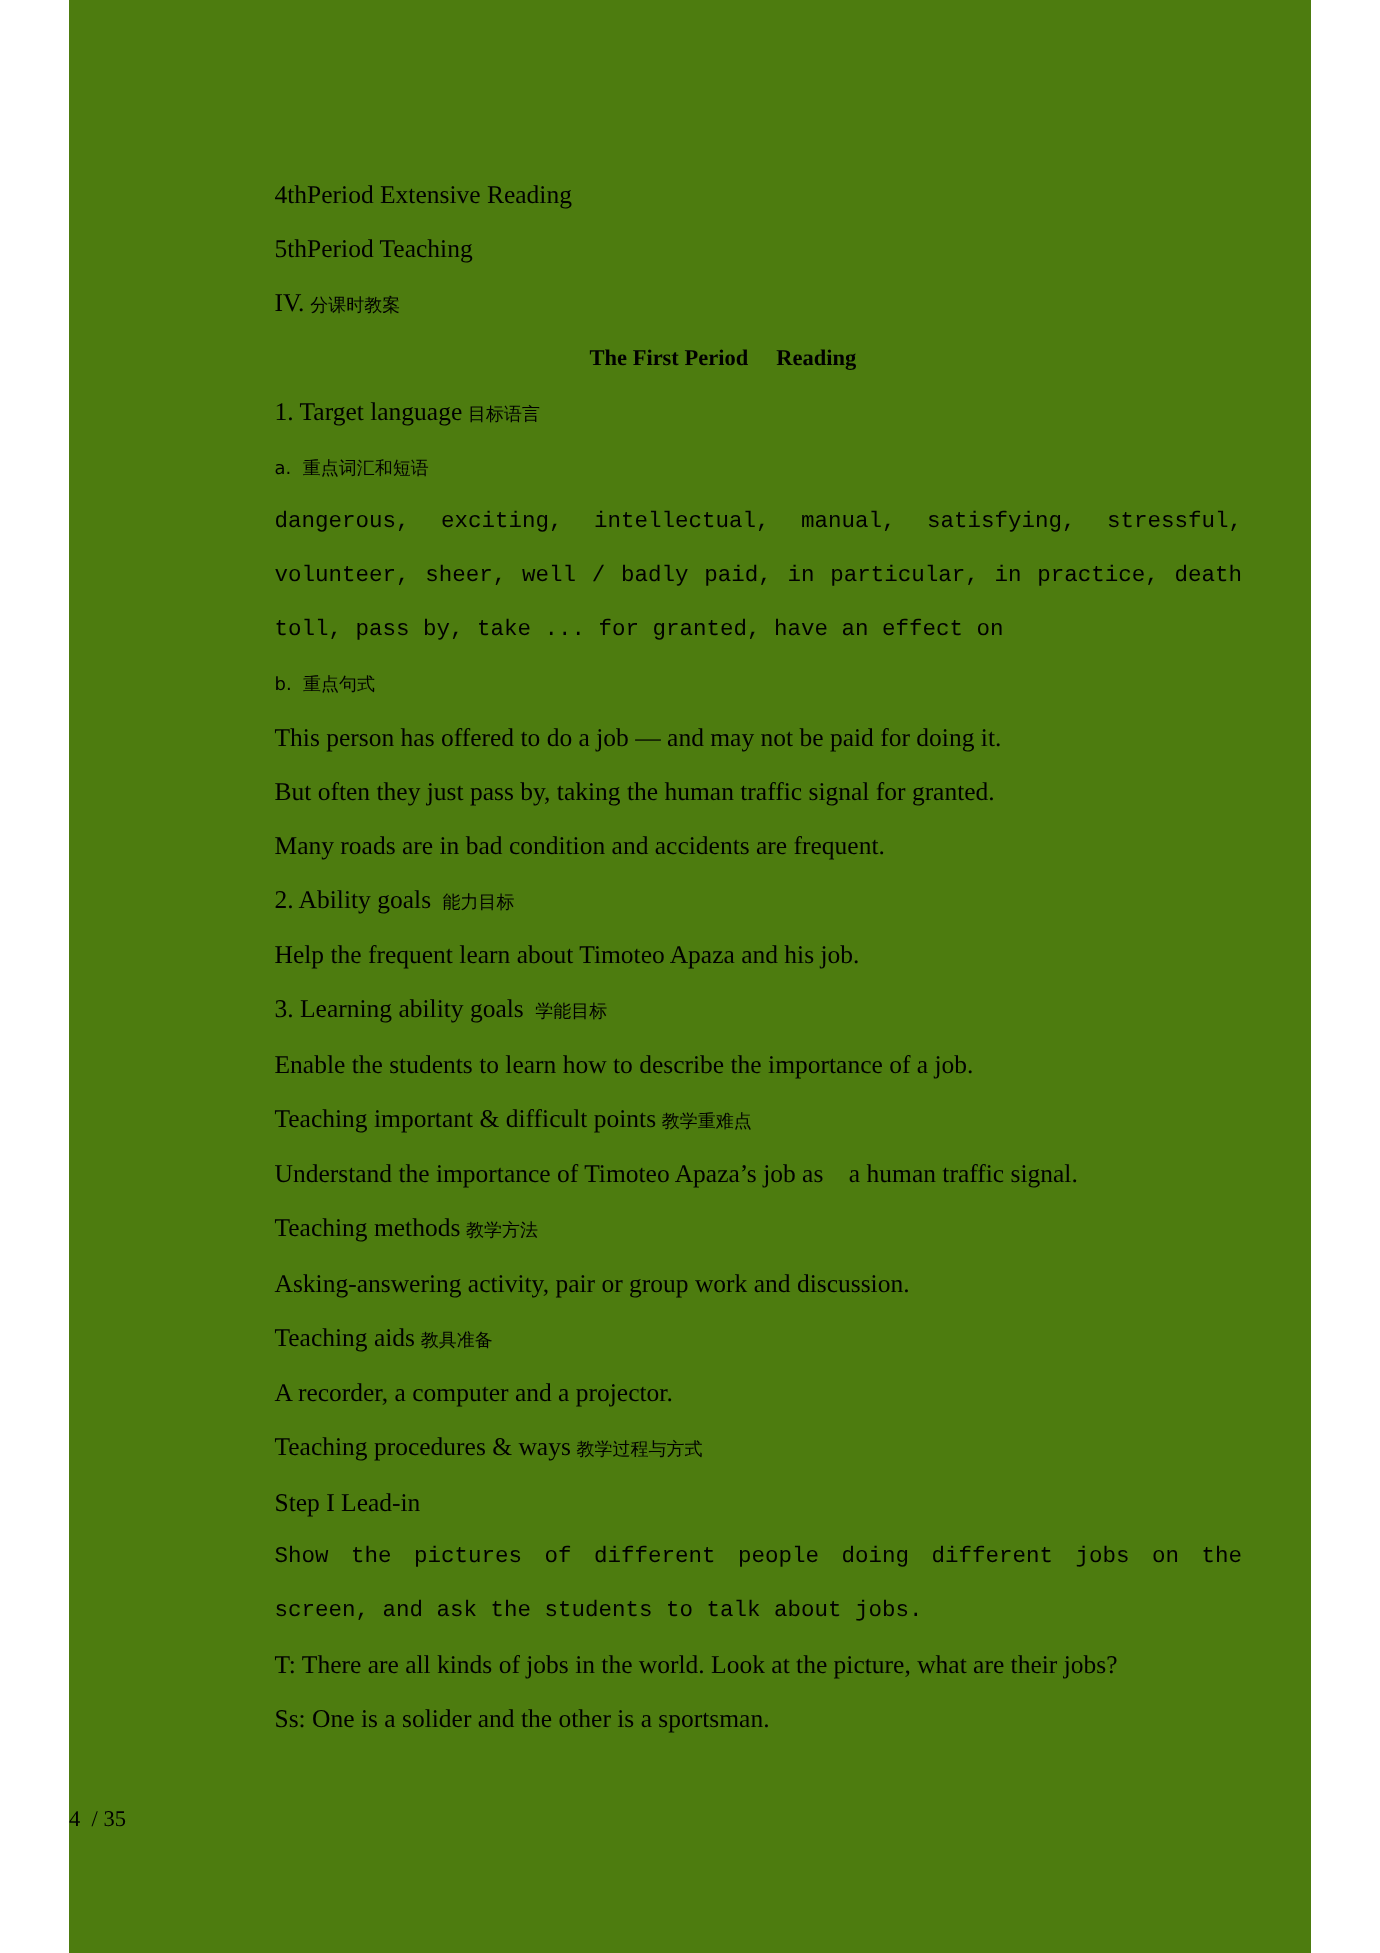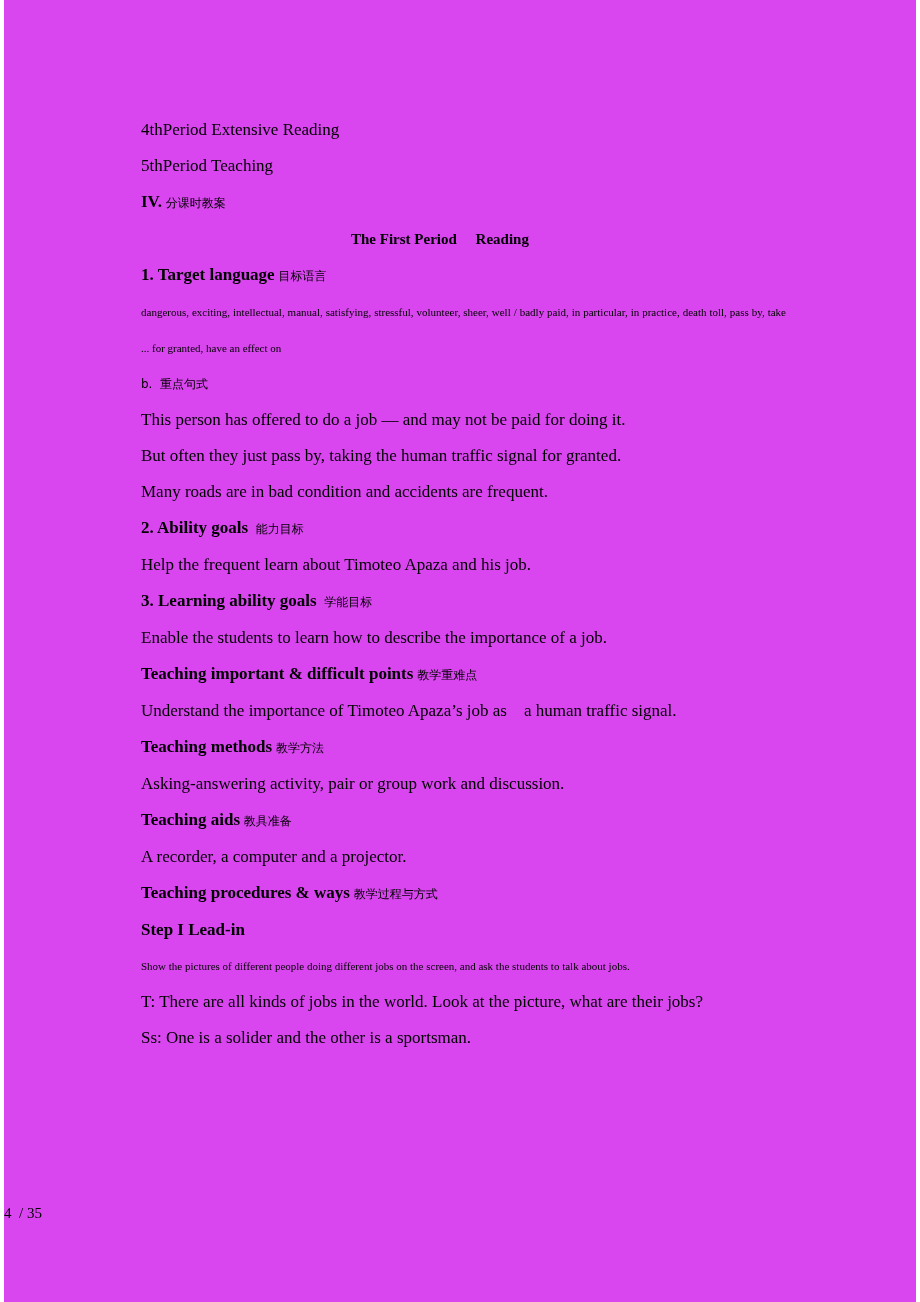--- a/index.html
+++ b/index.html
@@ -2,50 +2,51 @@
 <html><head>
 <meta charset="utf-8">
 <style>
   html, body {
     margin: 0;
     padding: 0;
     background: #ffffff;
   }
   .page {
     position: relative;
-    width: 912px;
+    width: 828px;
     height: 1302px;
-    background: #d946ef;
+    background: #4d7c0f;
     margin: 0 auto;
     overflow: hidden;
     font-family: "Liberation Serif", "DejaVu Serif", serif;
     color: #000000;
   }
   .content {
     position: absolute;
     left: 137px;
     top: 112px;
     width: 645px;
   }
   .line {
     font-size: 17px;
     line-height: 36px;
     white-space: pre-wrap;
   }
   .para {
-    font-size: 11px;
+    font-size: 15px;
     line-height: 36px;
     text-align: justify;
     text-justify: inter-word;
     white-space: pre-wrap;
+    font-family: Liberation Mono, monospace;
   }
   .para.lastfull {
     text-align-last: left;
   }
-  .bold { font-weight: bold; }
+  .bold { font-weight: normal; }
   .italic { }
   .cn {
     font-weight: normal;
     font-family: "DejaVu Sans", "Liberation Sans", sans-serif;
     font-size: 12px;
   }
   .title-line {
     font-size: 15px;
     line-height: 36px;
     font-weight: bold;
@@ -65,20 +66,21 @@
 </head>
 <body>
 
 <div class="page">
   <div class="content">
       <div class="line">4thPeriod Extensive Reading</div>
       <div class="line">5thPeriod Teaching</div>
       <div class="line"><span class="bold">IV.</span><span class="cn"> 分课时教案</span></div>
       <div class="title-line">The First Period     Reading</div>
       <div class="line"><span class="bold">1. Target language</span><span class="cn"> 目标语言</span></div>
+      <div class="line cn">a.  重点词汇和短语</div>
       <div class="para lastfull">dangerous, exciting, intellectual, manual, satisfying, stressful, volunteer, sheer, well / badly paid, in particular, in practice, death toll, pass by, take ... for granted, have an effect on</div>
       <div class="line cn">b.  重点句式</div>
       <div class="line">This person has offered to do a job — and may not be paid for doing it.</div>
       <div class="line">But often they just pass by, taking the human traffic signal for granted.</div>
       <div class="line">Many roads are in bad condition and accidents are frequent.</div>
       <div class="line"><span class="bold">2. Ability goals</span><span class="cn">  能力目标</span></div>
       <div class="line">Help the frequent learn about Timoteo Apaza and his job.</div>
       <div class="line"><span class="bold">3. Learning ability goals</span><span class="cn">  学能目标</span></div>
       <div class="line">Enable the students to learn how to describe the importance of a job.</div>
       <div class="line"><span class="bold">Teaching important &amp; difficult points</span><span class="cn"> 教学重难点</span></div>

